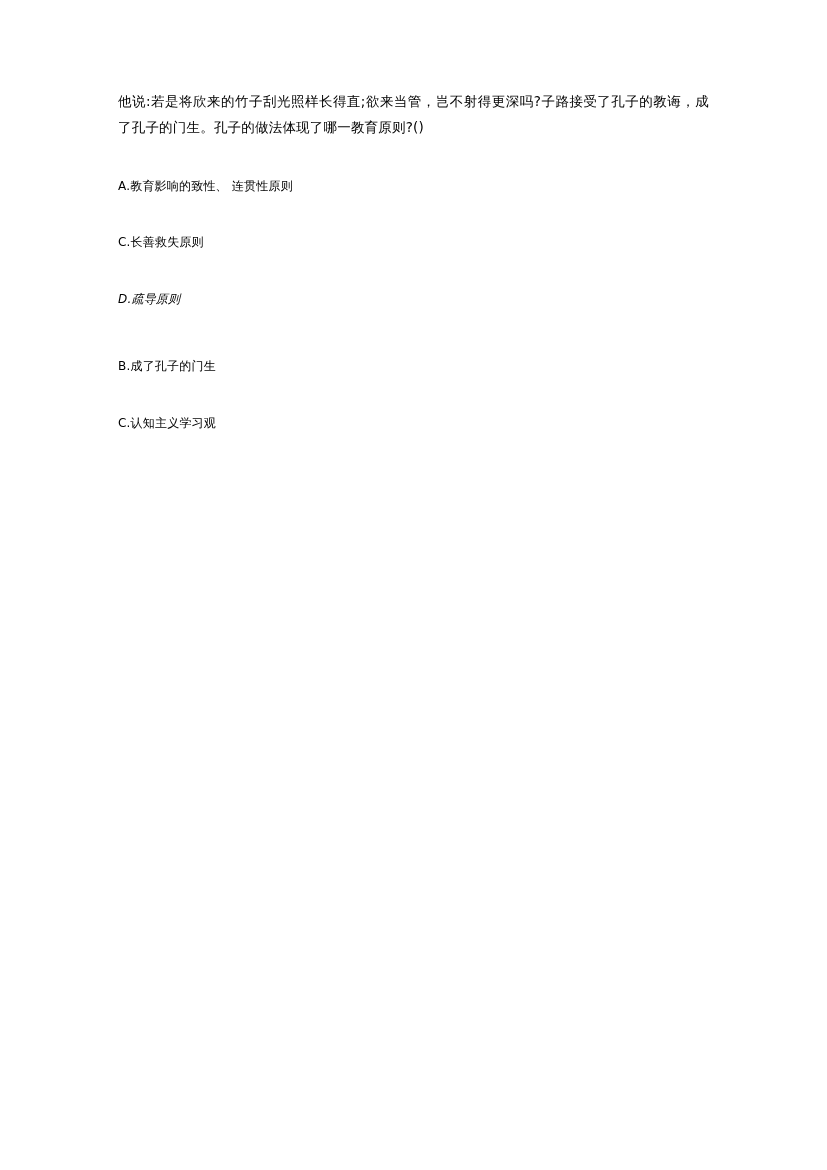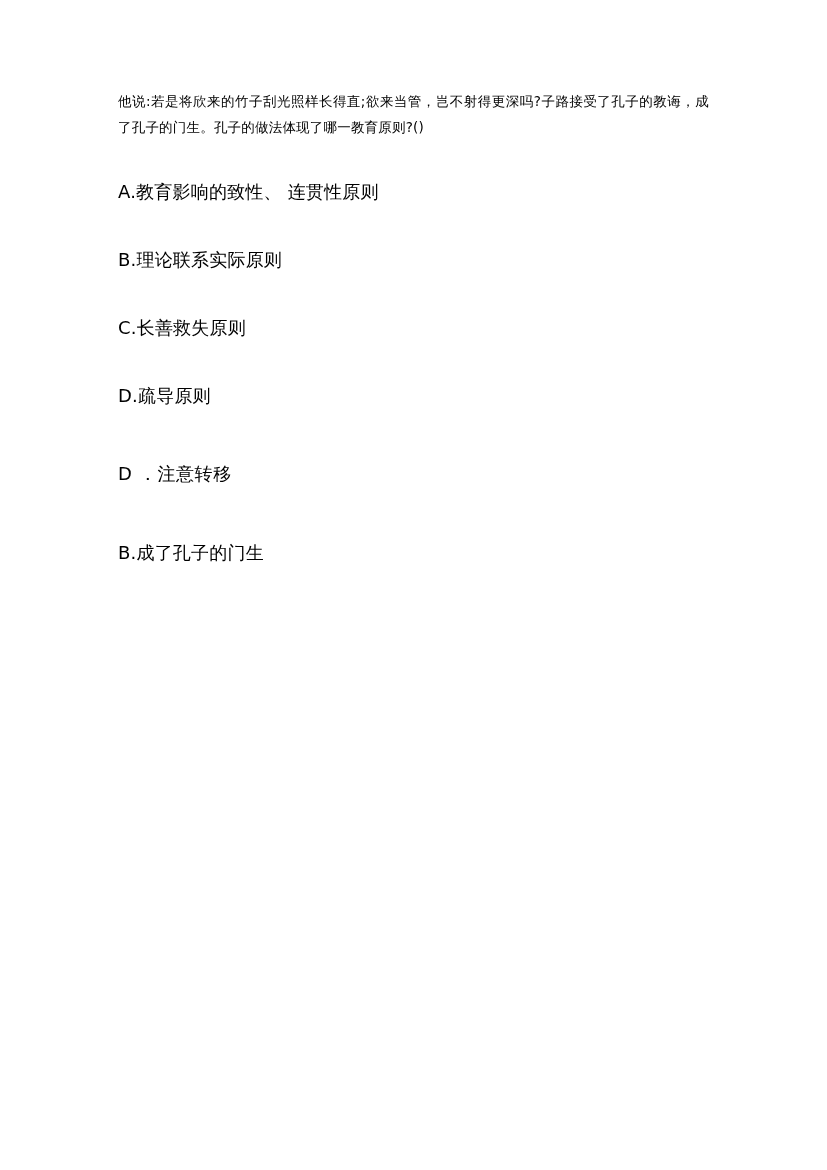--- a/index.html
+++ b/index.html
@@ -26,50 +26,50 @@
     font-size: 13.5px;
     line-height: 1.95;
     letter-spacing: 0.2px;
     text-align: justify;
     margin: 0;
   }
   .stem {
     margin-bottom: 34px;
   }
   .opt {
-    font-size: 18px;
+    font-size: 12px;
     line-height: 1.9;
     letter-spacing: 0.2px;
     margin: 0 0 34px 0;
   }
   .opt.last {
     margin-bottom: 44px;
+    font-style: italic;
   }
   .qnum-stem {
     font-size: 13.5px;
     line-height: 1.95;
     letter-spacing: 0.2px;
     text-align: justify;
     margin: 0 0 34px 0;
   }
   .spaced {
     letter-spacing: 0.6px;
   }
 </style>
 </head>
 <body>
 
 <div class="page">
 
   <p class="para stem">他说:若是将欣来的竹子刮光照样长得直;欲来当管，岂不射得更深吗?子路接受了孔子的教诲，成了孔子的门生。孔子的做法体现了哪一教育原则?()</p>
 
   <p class="opt">A.教育影响的致性、 连贯性原则</p>
-  <p class="opt">B.理论联系实际原则</p>
   <p class="opt">C.长善救失原则</p>
   <p class="opt last">D.疏导原则</p>
 
 
-  <p class="opt spaced last">D ．注意转移</p>
 
 
   <p class="opt">B.成了孔子的门生</p>
+  <p class="opt">C.认知主义学习观</p>
 
 </div>
 
 </body></html>

